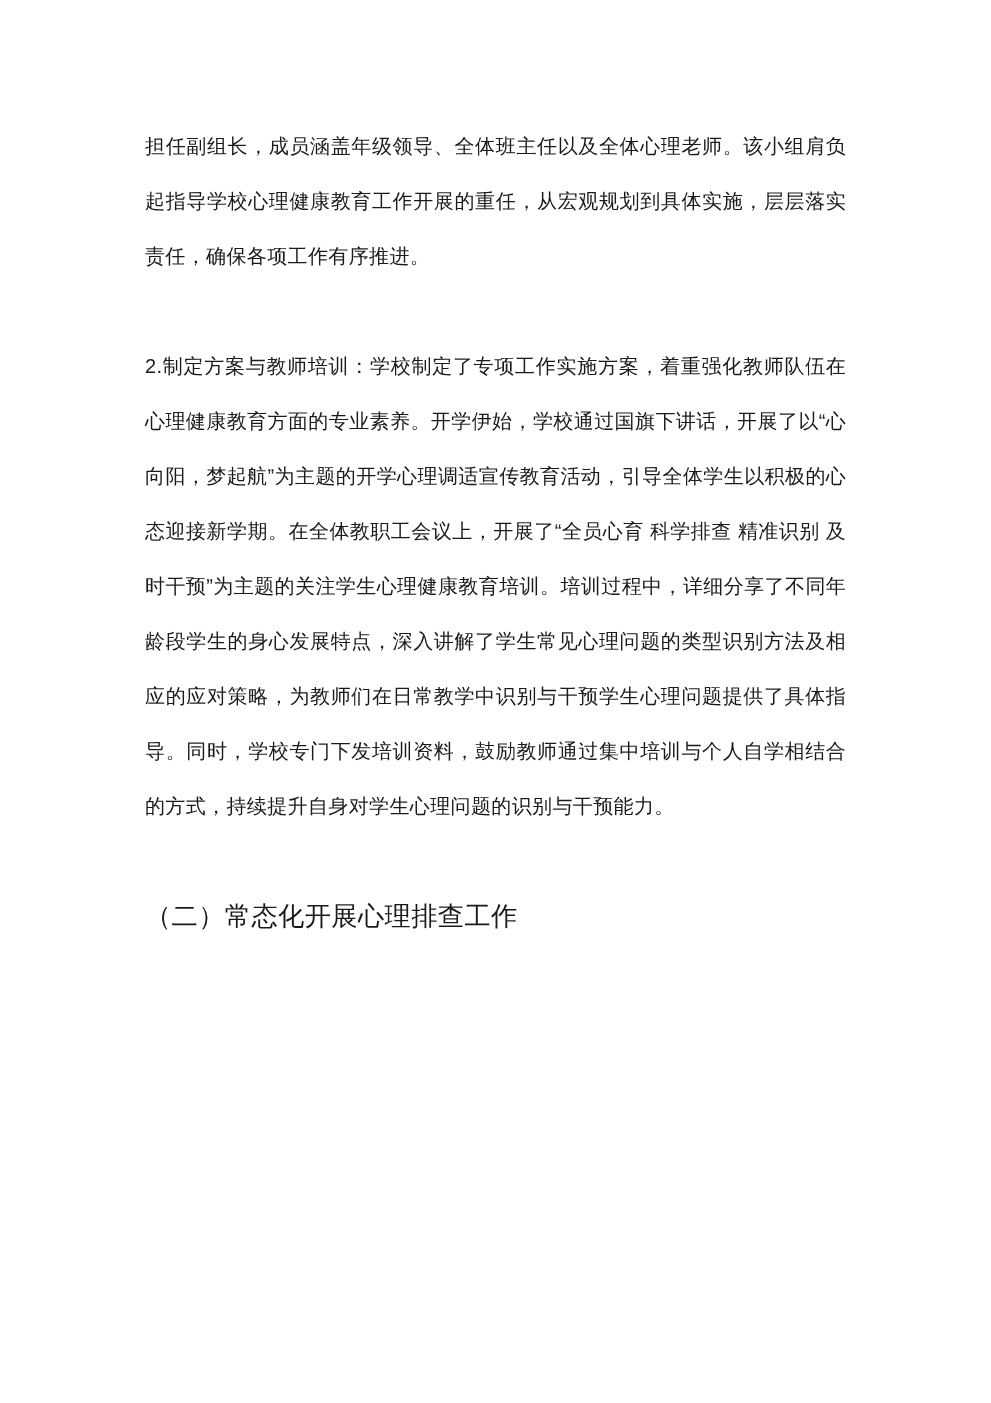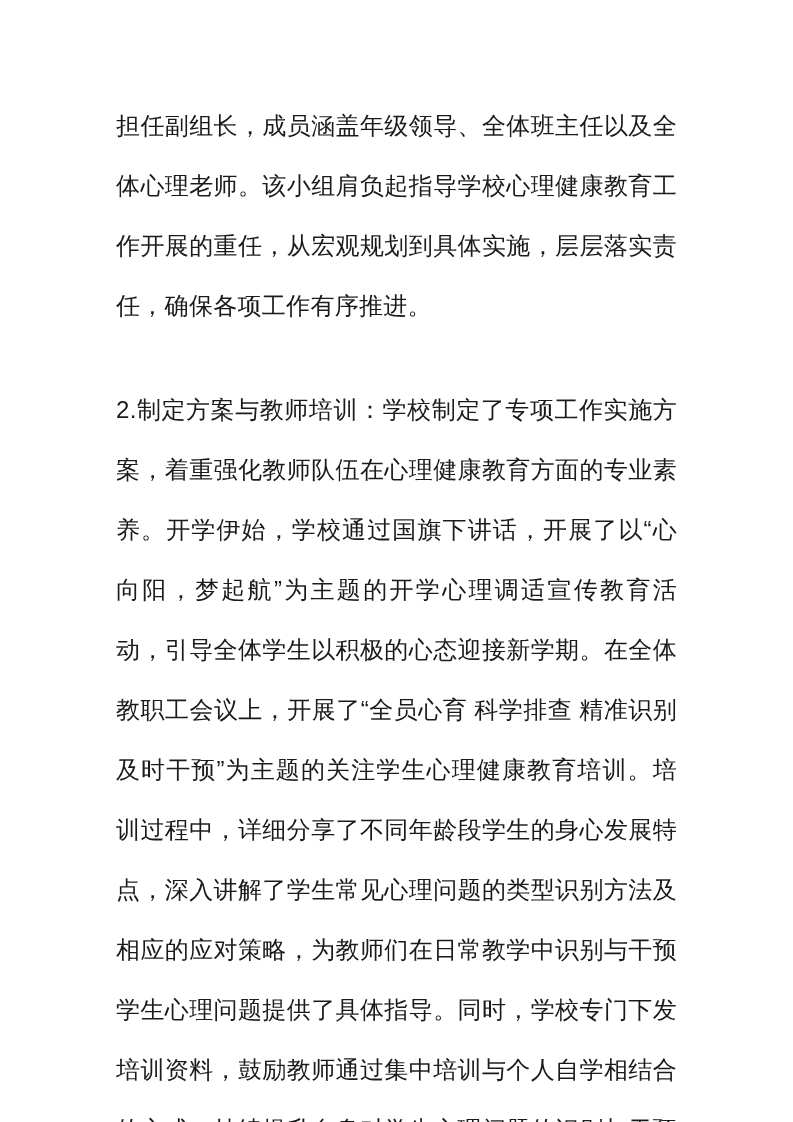--- a/index.html
+++ b/index.html
@@ -20,22 +20,22 @@
     height: 1122px;
     box-sizing: border-box;
     padding: 96px 116px 60px 116px;
     position: relative;
     background: #ffffff;
   }
   .doc-body {
     width: 561px;
   }
   .para {
-    font-size: 24px;
-    line-height: 60px;
+    font-size: 16px;
+    line-height: 44px;
     letter-spacing: 0.3px;
     text-align: justify;
     text-justify: inter-ideograph;
     margin: 0 0 0 0;
     color: #1a1a1a;
     font-weight: 400;
   }
   .spacer-para {
     height: 44px;
   }
@@ -51,18 +51,19 @@
   <div class="doc-body">
 
     <p class="para">担任副组长，成员涵盖年级领导、全体班主任以及全体心理老师。该小组肩负起指导学校心理健康教育工作开展的重任，从宏观规划到具体实施，层层落实责任，确保各项工作有序推进。</p>
 
     <div class="spacer-para"></div>
 
     <p class="para">2.制定方案与教师培训：学校制定了专项工作实施方案，着重强化教师队伍在心理健康教育方面的专业素养。开学伊始，学校通过国旗下讲话，开展了以“心向阳，梦起航”为主题的开学心理调适宣传教育活动，引导全体学生以积极的心态迎接新学期。在全体教职工会议上，开展了“全员心育 科学排查 精准识别 及时干预”为主题的关注学生心理健康教育培训。培训过程中，详细分享了不同年龄段学生的身心发展特点，深入讲解了学生常见心理问题的类型识别方法及相应的应对策略，为教师们在日常教学中识别与干预学生心理问题提供了具体指导。同时，学校专门下发培训资料，鼓励教师通过集中培训与个人自学相结合的方式，持续提升自身对学生心理问题的识别与干预能力。</p>
 
     <div class="spacer-para"></div>
 
+    <p class="para heading-sub">（二）常态化开展心理排查工作</p>
 
     <div class="spacer-para"></div>
 
 
   </div>
 </div>
 
 </body></html>

